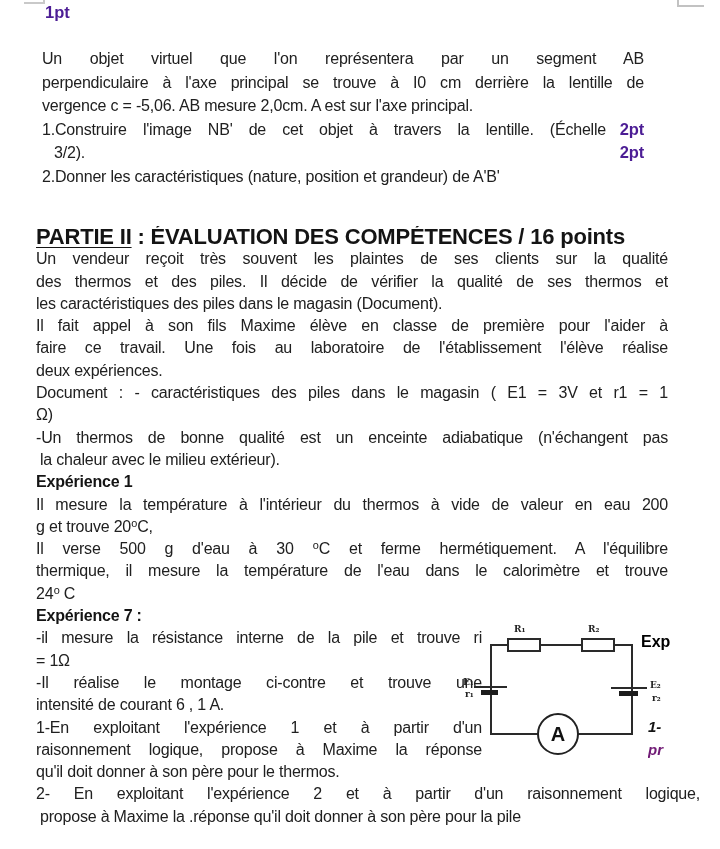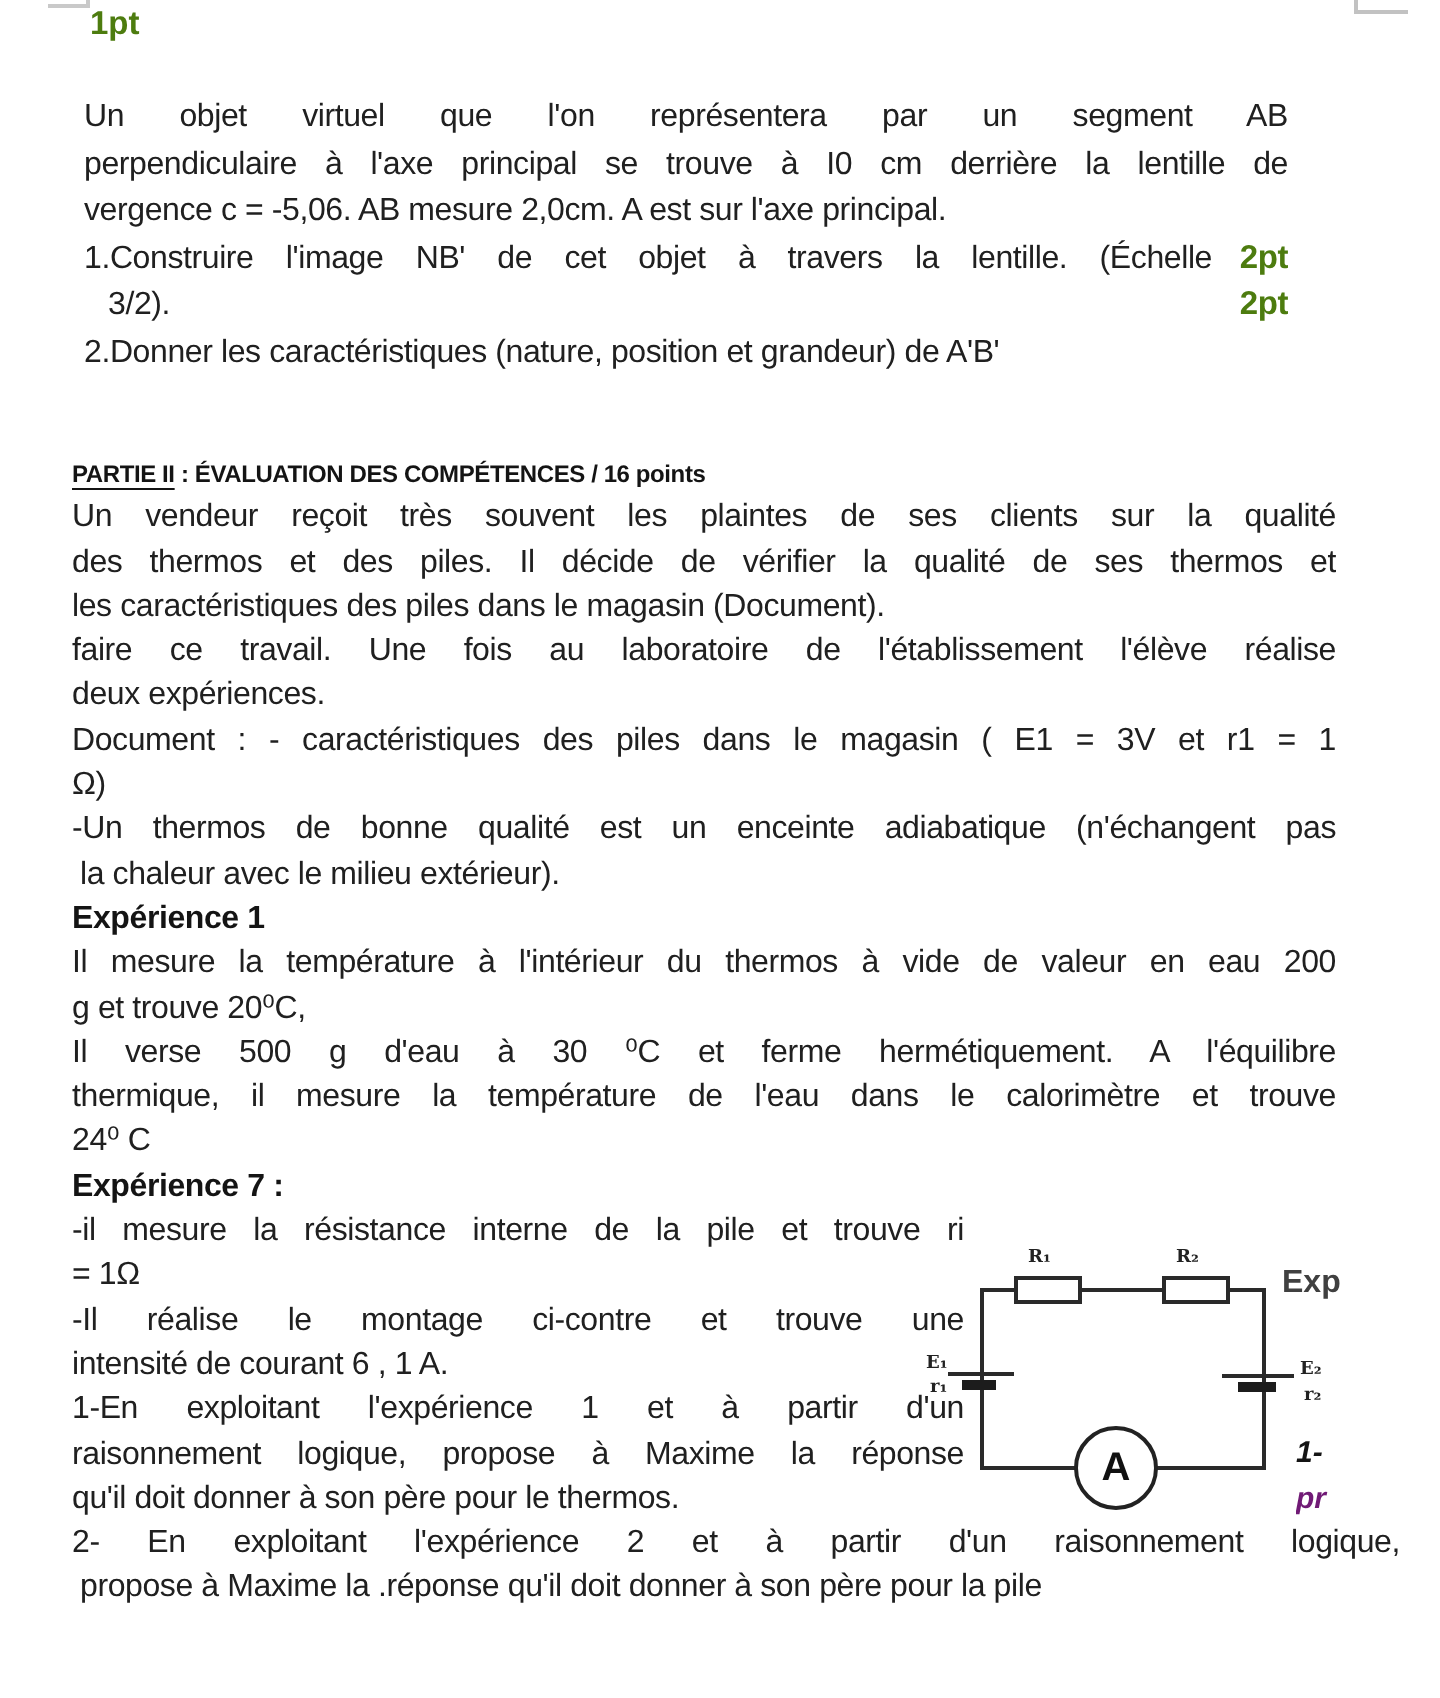--- a/index.html
+++ b/index.html
@@ -12,21 +12,21 @@
     overflow:hidden;
   }
   .abs { position:absolute; }
 
   
   .mark-tl { left:24px; top:0; width:21px; height:4px;
     border-bottom:2px solid #c9c9c9; border-right:2px solid #c9c9c9; }
   .mark-tr { left:677px; top:0; width:27px; height:7px;
     border-left:2px solid #c2c2c2; border-bottom:2px solid #c2c2c2; }
 
-  .pts { font-weight:bold; font-size:16.5px; color:#4d7c0f; }
+  .pts { font-weight:bold; font-size:16.5px; color:#4c1d95; }
 
   
   .ln {
     font-size:16px;
     letter-spacing:-0.2px;
     color:#202020;
     overflow:hidden;
     white-space:normal;
   }
   .s { text-align:justify; text-align-last:justify; } 
@@ -37,21 +37,21 @@
   .sec1 .ln { height:23.5px; line-height:23.5px; }
   .sec1 .head { padding-left:6px; font-size:16.5px; }
   .q1row { position:relative; }
   .q1row .qtext { margin-right:38px; }
   .q1row .pts { position:absolute; right:0; top:0; line-height:23.5px; }
   .ind12 { padding-left:12px; }
 
   
   .sec2 { left:36px; top:226px; width:632px; }
   .sec2 .ln { height:22.3px; line-height:22.3px; }
-  .sec2 .head { font-size:12px; }
+  .sec2 .head { font-size:22px; }
   .sec2 .head .ul { text-decoration:underline; text-underline-offset:3px; }
   .narrow { width:446px; }
   .wide { width:664px; }
   .ind4 { padding-left:4px; }
 
   
   .circuit { left:462px; top:622px; width:234px; height:165px; }
   .wire { position:absolute; background:#2a2a2a; }
   .resistor { position:absolute; width:34px; height:14px; background:#fff;
     border:2px solid #2a2a2a; }
@@ -59,21 +59,21 @@
     font-weight:bold; font-size:9px; color:#222; }
   .batt-thin { position:absolute; height:2px; background:#2a2a2a; }
   .batt-thick { position:absolute; height:5px; background:#1c1c1c; }
   .blabel { position:absolute; font-family:"DejaVu Serif",serif;
     font-weight:bold; font-size:9px; color:#222; line-height:10px; }
   .ammeter { position:absolute; left:75px; top:91px; width:42px; height:42px;
     border:2px solid #222; border-radius:50%; background:#fff;
     display:flex; align-items:center; justify-content:center;
     font-weight:bold; font-size:20px; color:#111; }
   .clip1 { position:absolute; left:179px; top:11px; font-weight:bold;
-    font-size:16px; color:#404040; width:55px; overflow:hidden; white-space:nowrap; }
+    font-size:16px; color:#000000; width:55px; overflow:hidden; white-space:nowrap; }
   .clip2 { position:absolute; left:186px; top:96px; font-weight:bold;
     font-style:italic; font-size:15px; color:#141414; width:48px;
     overflow:hidden; white-space:nowrap; }
   .clip3 { position:absolute; left:186px; top:119px; font-weight:bold;
     font-style:italic; font-size:15px; color:#701a75; width:48px;
     overflow:hidden; white-space:nowrap; }
 </style>
 </head>
 <body>
 
@@ -97,20 +97,21 @@
   <div class="ln">2.Donner les caractéristiques (nature, position et grandeur) de A'B'</div>
 </div>
 
 <div class="abs sec2">
   <div class="ln b head">
     <span class="ul">PARTIE II</span><span> : ÉVALUATION DES COMPÉTENCES / 16 points</span>
   </div>
   <div class="ln s">Un vendeur reçoit très souvent les plaintes de ses clients sur la qualité</div>
   <div class="ln s">des thermos et des piles. Il décide de vérifier la qualité de ses thermos et</div>
   <div class="ln">les caractéristiques des piles dans le magasin (Document).</div>
+  <div class="ln s">Il fait appel à son fils Maxime élève en classe de première pour l'aider à</div>
   <div class="ln s">faire ce travail. Une fois au laboratoire de l'établissement l'élève réalise</div>
   <div class="ln">deux expériences.</div>
   <div class="ln s">Document : - caractéristiques des piles dans le magasin ( E1 = 3V et r1 = 1</div>
   <div class="ln">Ω)</div>
   <div class="ln s">-Un thermos de bonne qualité est un enceinte adiabatique (n'échangent pas</div>
   <div class="ln ind4">la chaleur avec le milieu extérieur).</div>
   <div class="ln b">Expérience 1</div>
   <div class="ln s">Il mesure la température à l'intérieur du thermos à vide de valeur en eau 200</div>
   <div class="ln">g et trouve 20⁰C,</div>
   <div class="ln s">Il verse 500 g d'eau à 30 ⁰C et ferme hermétiquement. A l'équilibre</div>

